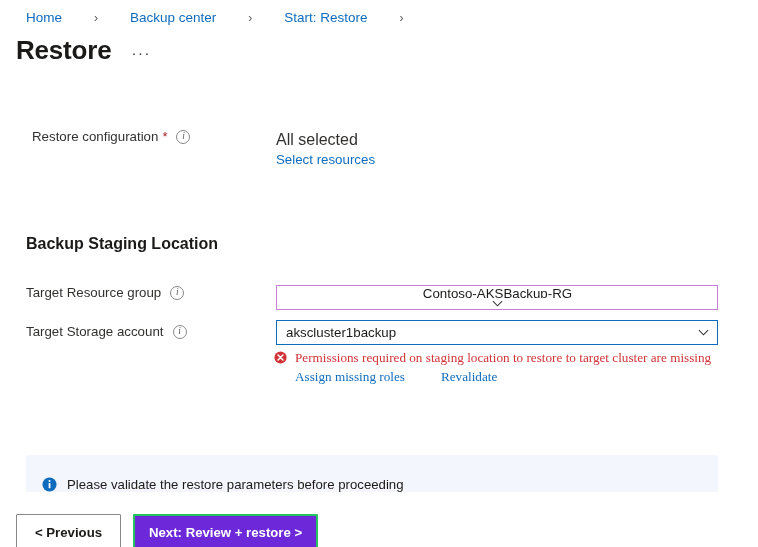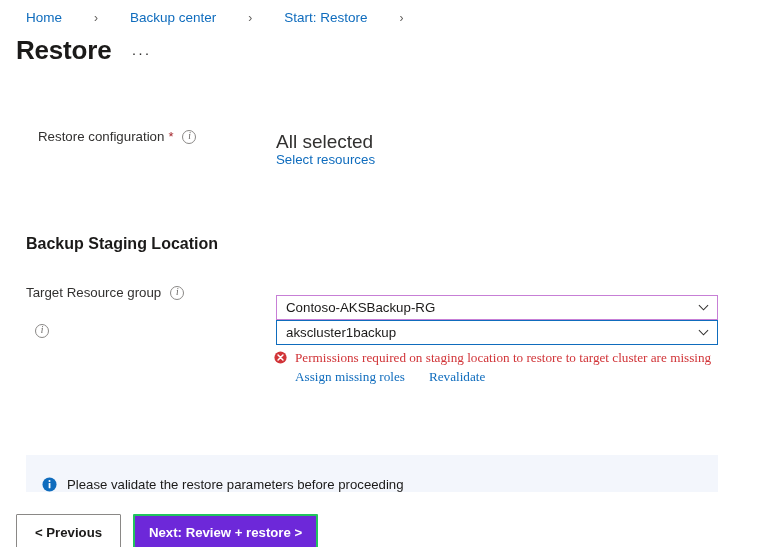--- a/index.html
+++ b/index.html
@@ -98,21 +98,21 @@
     cursor: pointer;
     line-height: 1;
     flex: none;
   }
 
   
   .rc-value {
     position: absolute;
     left: 276px;
     top: 131px;
-    font-size: 19px;
+    font-size: 16px;
     color: #323130;
   }
   .rc-link {
     position: absolute;
     left: 276px;
     top: 152px;
     font-size: 13.3px;
     color: #0f6cbd;
     text-decoration: none;
     cursor: pointer;
@@ -133,21 +133,21 @@
     position: absolute;
     left: 276px;
     width: 442px;
     height: 25px;
     background: #ffffff;
     display: flex;
     align-items: center;
     padding: 0 8px 0 9px;
     cursor: pointer;
   }
-  .dropdown.purple { border: 1.5px solid #c77fd6; top: 295px; }
+  .dropdown.purple { border: 1.5px solid #c77fd6; top: 285px; flex-direction: column; }
   .dropdown.blue   { border: 1.5px solid #0f6cbd; top: 320px; }
   .dd-value {
     flex: 1;
     font-size: 13.3px;
     color: #1b1a19;
     overflow: hidden;
     text-overflow: ellipsis;
     white-space: nowrap;
   }
   .chevron {
@@ -184,21 +184,21 @@
     margin-top: 3px;
     display: flex;
     align-items: center;
   }
   .error-link {
     font-size: 13.2px;
     color: #0f6cbd;
     text-decoration: none;
     cursor: pointer;
   }
-  .error-link + .error-link { margin-left: 24px; }
+  .error-link + .error-link { margin-left: 36px; }
 
   
   .info-banner {
     position: absolute;
     left: 26px;
     top: 455px;
     width: 692px;
     height: 37px;
     background: #f3f6fc;
     display: flex;
@@ -260,21 +260,21 @@
   <span class="bc-sep">›</span>
   <a class="bc-link" href="#">Start: Restore</a>
   <span class="bc-sep">›</span>
 </div>
 
 <div class="title-row">
   <div class="page-title">Restore</div>
   <div class="ellipsis-btn">···</div>
 </div>
 
-<div class="form-label" style="left:38px; top:129px;">
+<div class="form-label" style="left:32px; top:129px;">
   <span>Restore configuration</span>
   <span class="req-star">*</span>
   <span class="info-icon">i</span>
 </div>
 <div class="rc-value">All selected</div>
 <a class="rc-link" href="#">Select resources</a>
 
 <div class="section-heading">Backup Staging Location</div>
 
 <div class="form-label" style="left:26px; top:285px;">
@@ -282,20 +282,21 @@
   <span class="info-icon">i</span>
 </div>
 <div class="dropdown purple">
   <span class="dd-value">Contoso-AKSBackup-RG</span>
   <svg class="chevron" viewBox="0 0 12 12">
     <path d="M1 3.5 L6 8.5 L11 3.5" fill="none" stroke="currentColor" stroke-width="1.1"></path>
   </svg>
 </div>
 
 <div class="form-label" style="left:26px; top:324px;">
+  <span>Target Storage account</span>
   <span class="info-icon">i</span>
 </div>
 <div class="dropdown blue">
   <span class="dd-value">akscluster1backup</span>
   <svg class="chevron" viewBox="0 0 12 12">
     <path d="M1 3.5 L6 8.5 L11 3.5" fill="none" stroke="currentColor" stroke-width="1.1"></path>
   </svg>
 </div>
 
 <div class="error-block">

